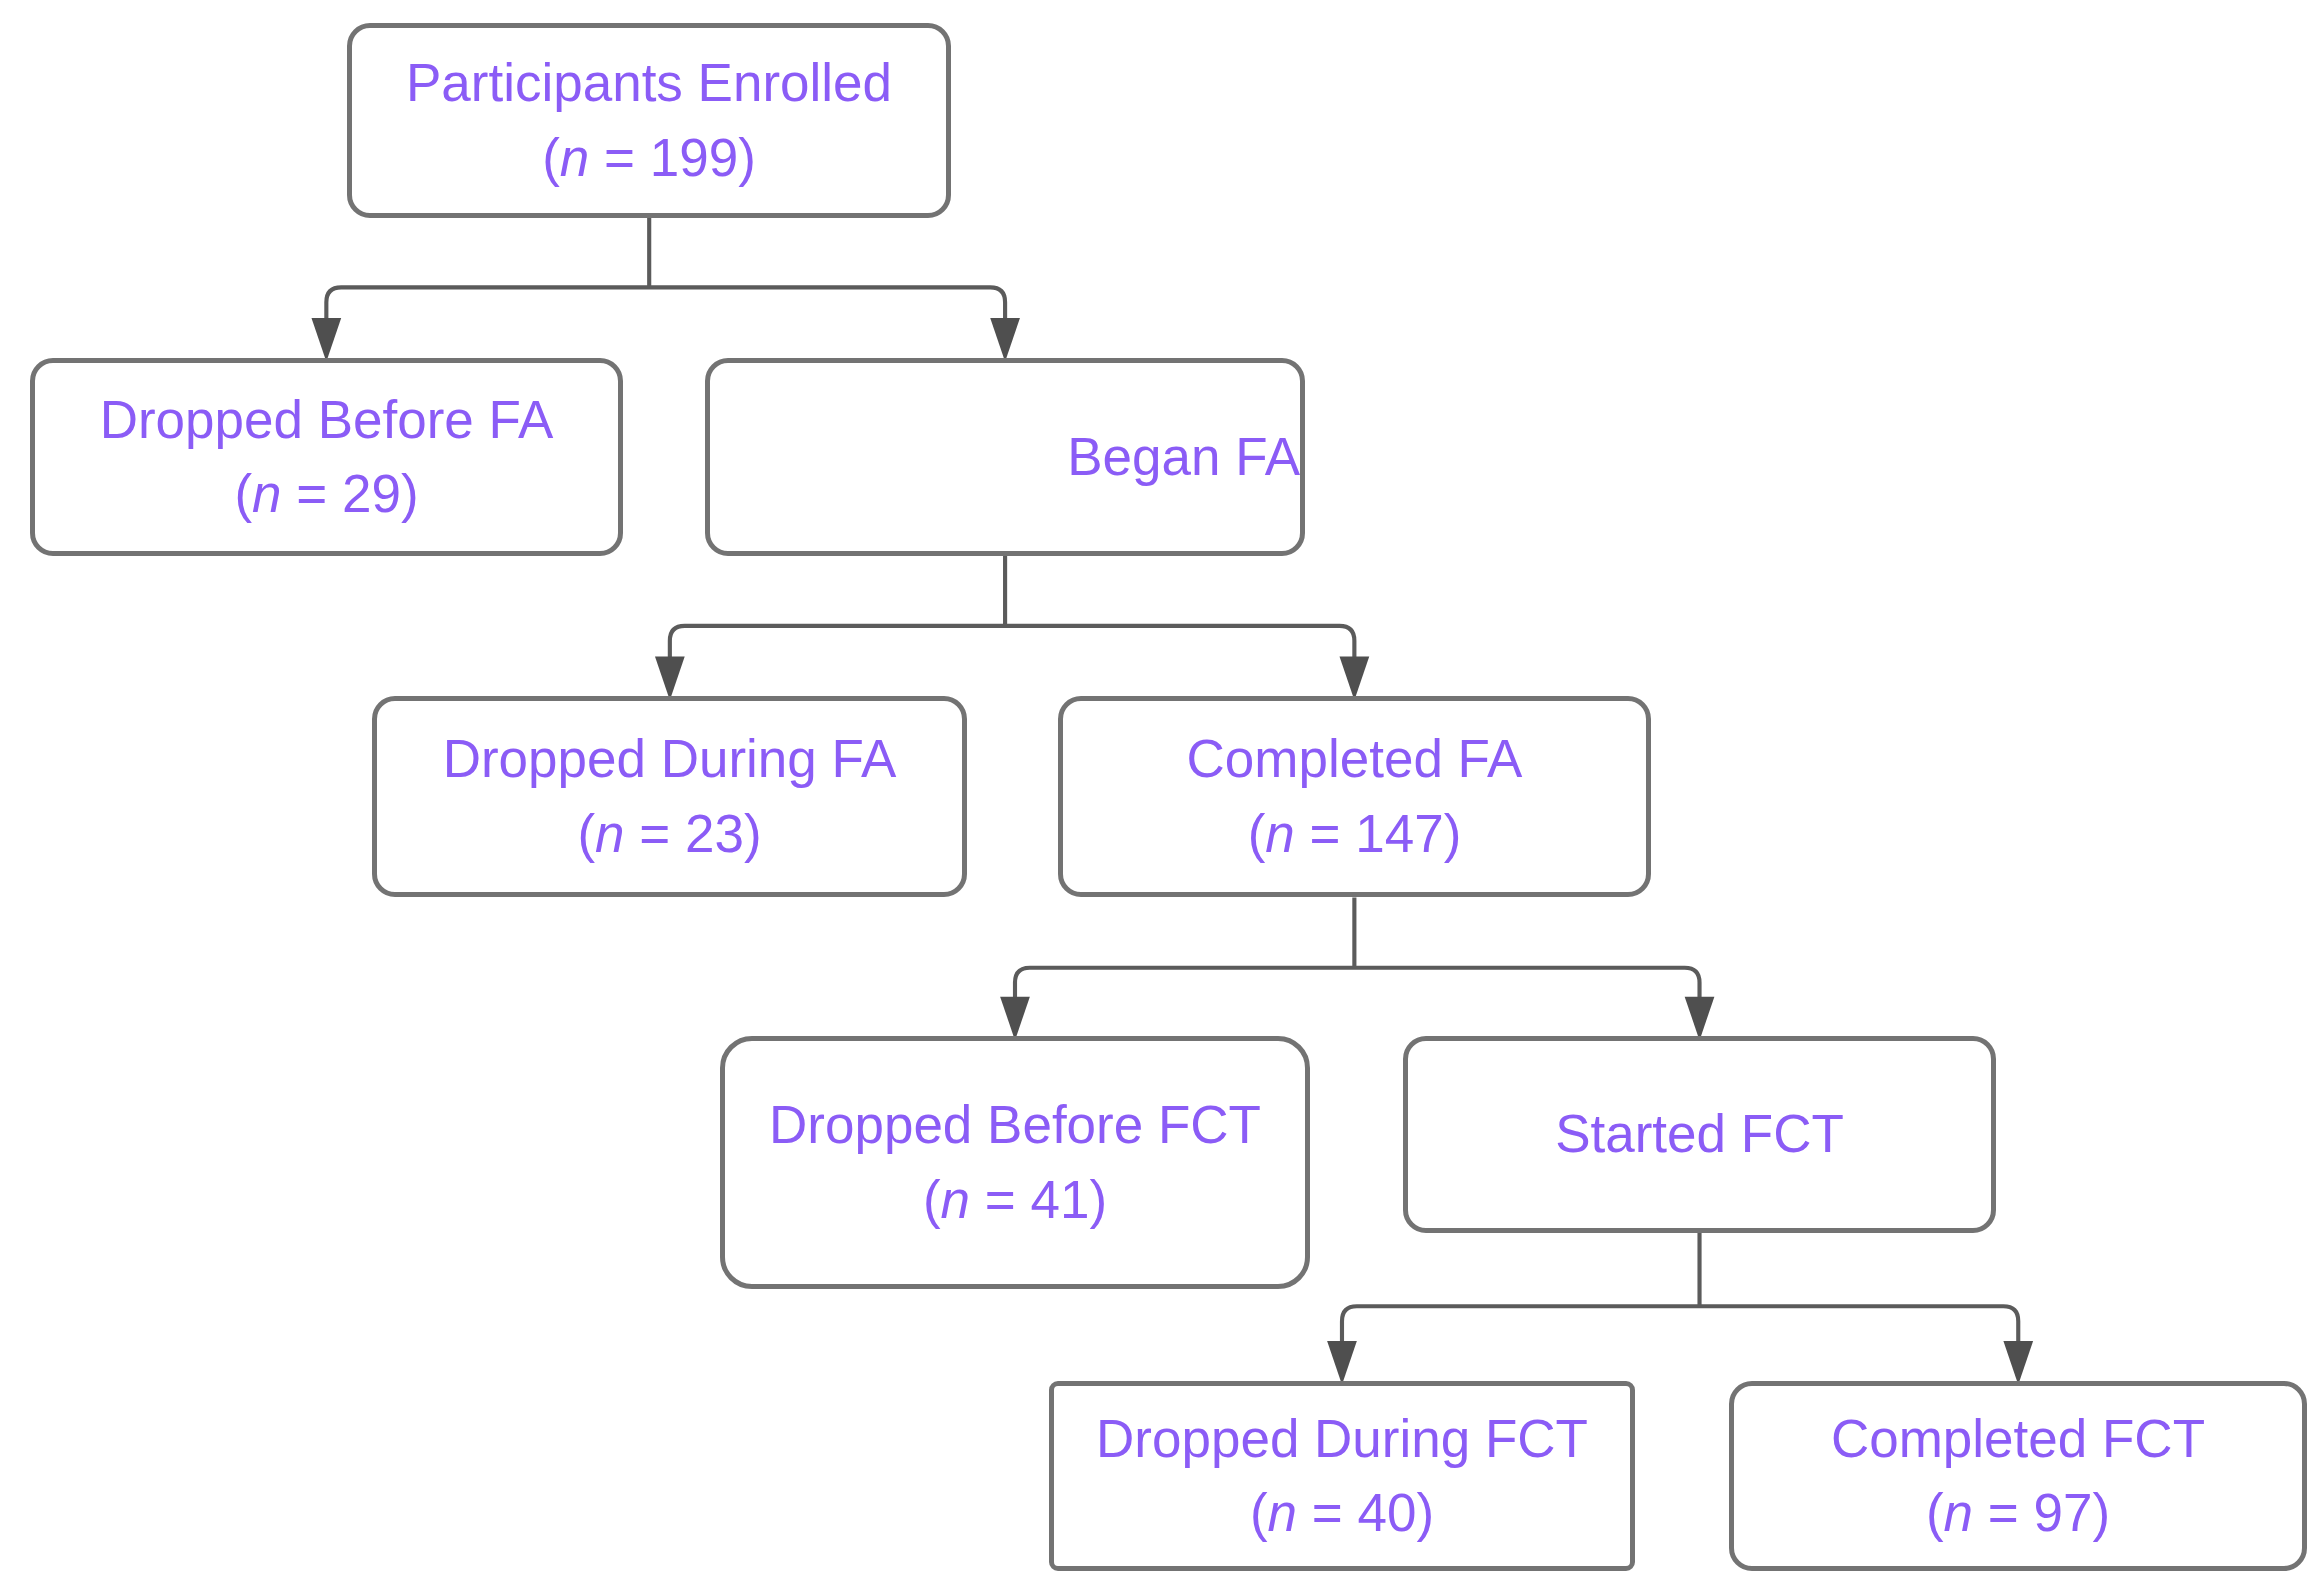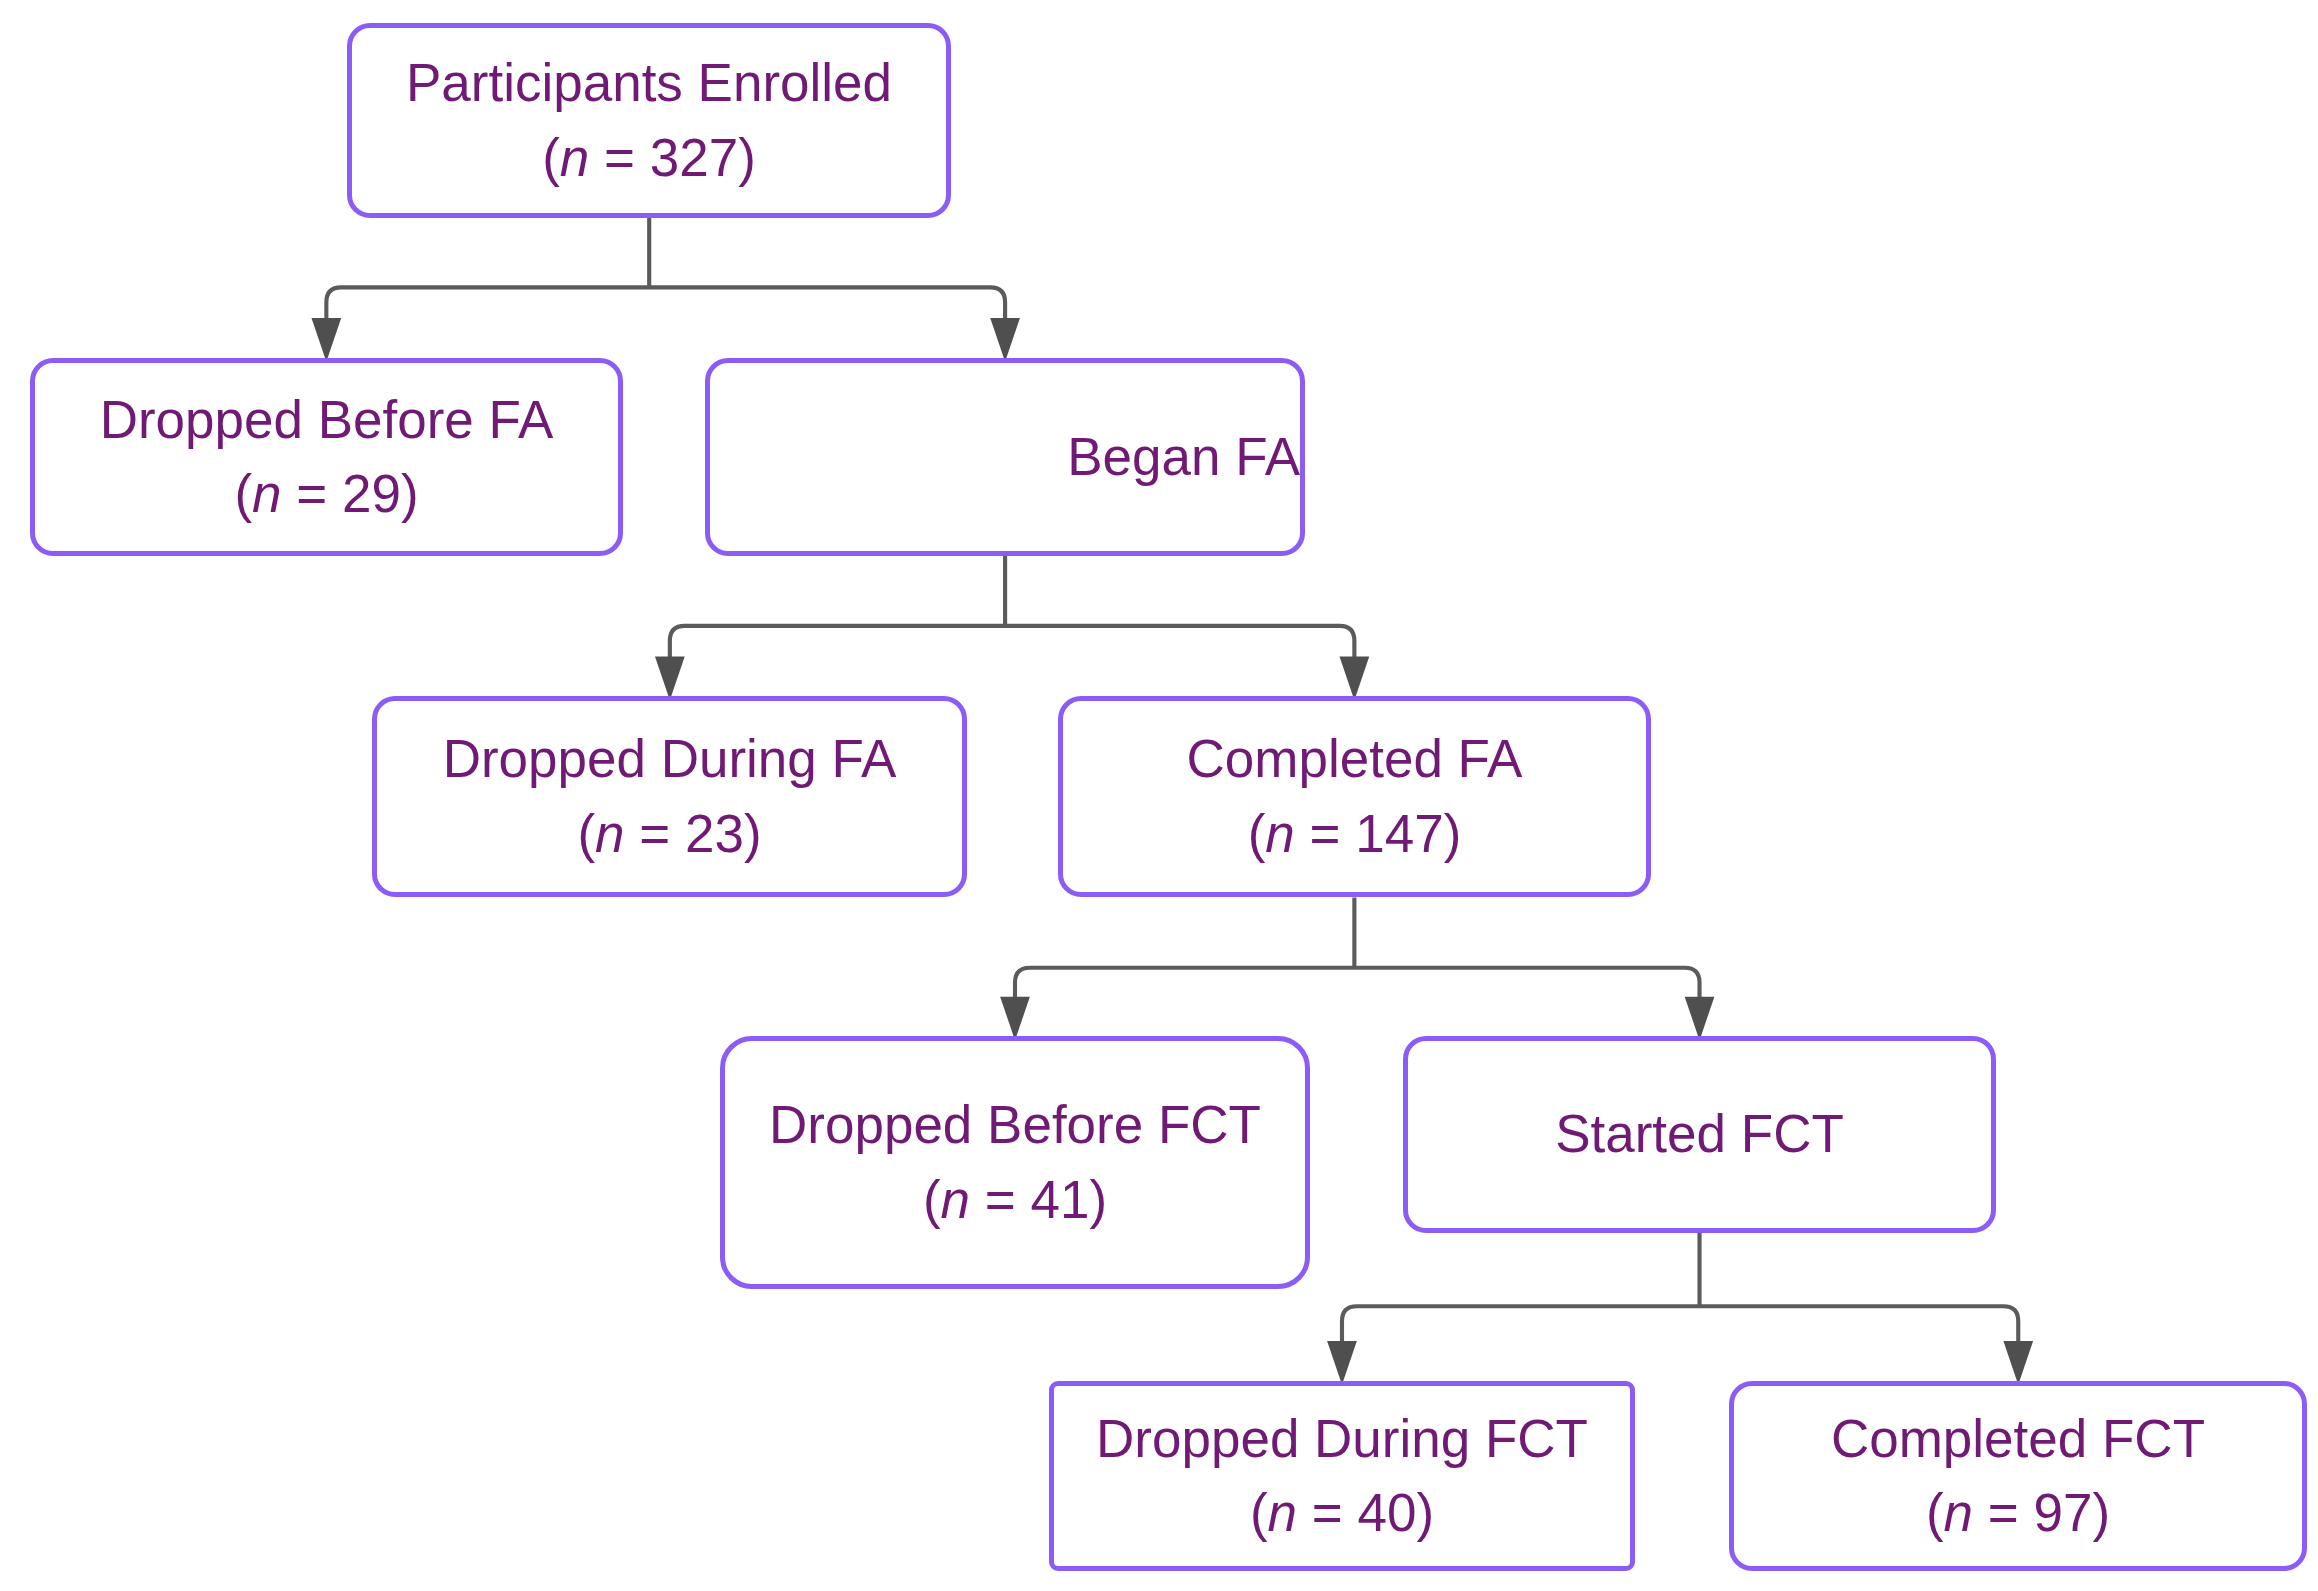--- a/index.html
+++ b/index.html
@@ -23,28 +23,28 @@
     position: absolute;
     left: 0; top: 0;
     width: 2319px;
     height: 1592px;
     pointer-events: none;
   }
   .node {
     position: absolute;
     box-sizing: border-box;
     background: #ffffff;
-    border: 5px solid #8b5cf6;
+    border: 5px solid #737373;
     border-radius: 23px;
     display: flex;
     flex-direction: column;
     align-items: center;
     justify-content: center;
     text-align: center;
-    color: #701a75;
+    color: #8b5cf6;
     font-size: 53px;
     line-height: 1.4;
     white-space: nowrap;
   }
   .node .nvar { font-style: italic; }
   #n1 { left: 347px;  top: 23px;   width: 604px; height: 195px; }
   #n2 { left: 30px;   top: 358px;  width: 593px; height: 198px; }
   #n3 { left: 705px;  top: 358px;  width: 600px; height: 198px; align-items: flex-end; }
   #n4 { left: 372px;  top: 696px;  width: 595px; height: 201px; }
   #n5 { left: 1058px; top: 696px;  width: 593px; height: 201px; }
@@ -78,21 +78,21 @@
     <polygon class="arrowhead" points="1211,1207 1247,1207 1229,1260"></polygon>
     <polygon class="arrowhead" points="2040,1207 2076,1207 2058,1260"></polygon>
 
     <path class="edge" d="M2058,1493 V1582 M2058,1582 H1643 Q1625,1582 1625,1600 V1626 M2058,1582 H2426 Q2444,1582 2444,1600 V1626"></path>
     <polygon class="arrowhead" points="1607,1624 1643,1624 1625,1677"></polygon>
     <polygon class="arrowhead" points="2426,1624 2462,1624 2444,1677"></polygon>
   </svg>
 
   <div class="node" id="n1">
     <div>Participants Enrolled</div>
-    <div>(<i class="nvar">n</i> = <span>327</span>)</div>
+    <div>(<i class="nvar">n</i> = <span>199</span>)</div>
   </div>
 
   <div class="node" id="n2">
     <div>Dropped Before FA</div>
     <div>(<i class="nvar">n</i> = <span>29</span>)</div>
   </div>
 
   <div class="node" id="n3">
     <div>Began FA</div>
   </div>

